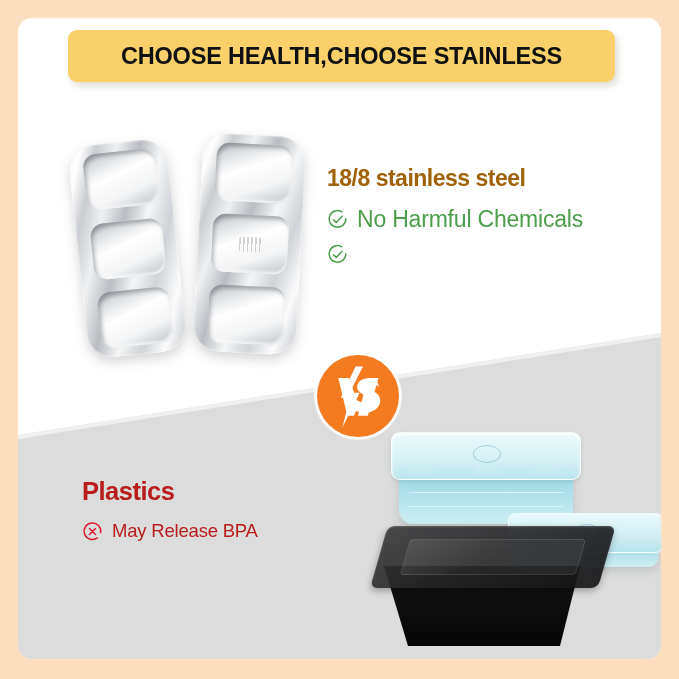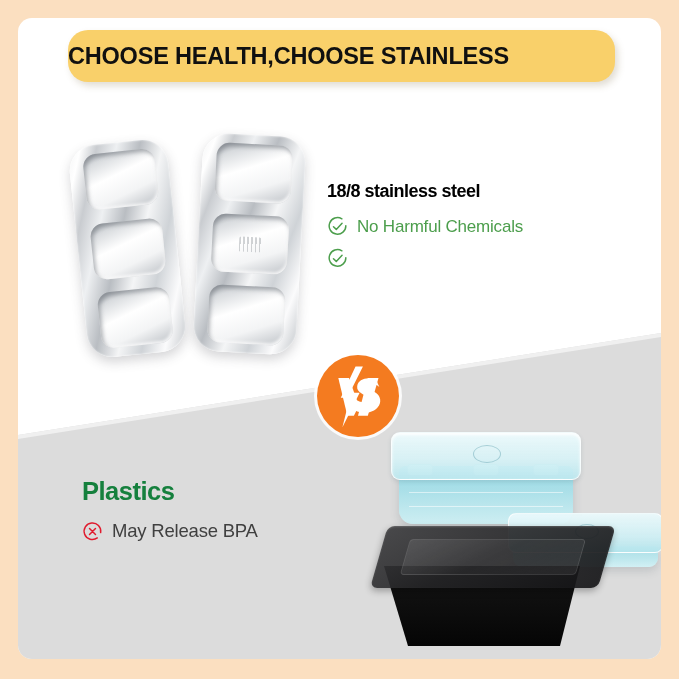--- a/index.html
+++ b/index.html
@@ -56,85 +56,85 @@
   }
 
   
   .banner {
     position: absolute;
     left: 50px;
     top: 12px;
     width: 547px;
     height: 52px;
     background: #f9d06a;
-    border-radius: 20px;
+    border-radius: 9px;
     box-shadow: 3px 4px 7px rgba(120, 100, 60, 0.22);
     display: flex;
     align-items: center;
-    justify-content: flex-start;
+    justify-content: center;
   }
   .banner-text {
     font-size: 23.5px;
     font-weight: bold;
     color: #101010;
     letter-spacing: -0.2px;
     white-space: nowrap;
   }
 
   
   .steel-block {
     position: absolute;
     left: 309px;
     top: 147px;
     width: 320px;
   }
   .steel-title {
-    font-size: 18px;
+    font-size: 23px;
     font-weight: bold;
-    color: #000000;
+    color: #a16207;
     letter-spacing: -0.5px;
-    margin: 16px 0 14px 0;
+    margin: 0 0 14px 0;
     white-space: nowrap;
   }
   .bullet-row {
     display: flex;
     align-items: center;
     margin-bottom: 11px;
   }
   .bullet-icon {
     width: 21px;
     height: 21px;
     flex: 0 0 21px;
     margin-right: 9px;
     display: block;
   }
   .bullet-label-green {
-    font-size: 17px;
+    font-size: 23px;
     color: #4c9e4c;
     letter-spacing: -0.2px;
     white-space: nowrap;
   }
 
   
   .plastic-block {
     position: absolute;
     left: 64px;
     top: 459px;
     width: 330px;
   }
   .plastic-title {
     font-size: 25.5px;
     font-weight: bold;
-    color: #15803d;
+    color: #b91c1c;
     letter-spacing: -0.5px;
     margin: 0 0 14px 0;
   }
   .bullet-label-red {
     font-size: 18.5px;
-    color: #404040;
+    color: #b91c1c;
     letter-spacing: -0.2px;
     white-space: nowrap;
   }
 
   
   .vs-badge {
     position: absolute;
     left: 299px;
     top: 337px;
     width: 82px;

